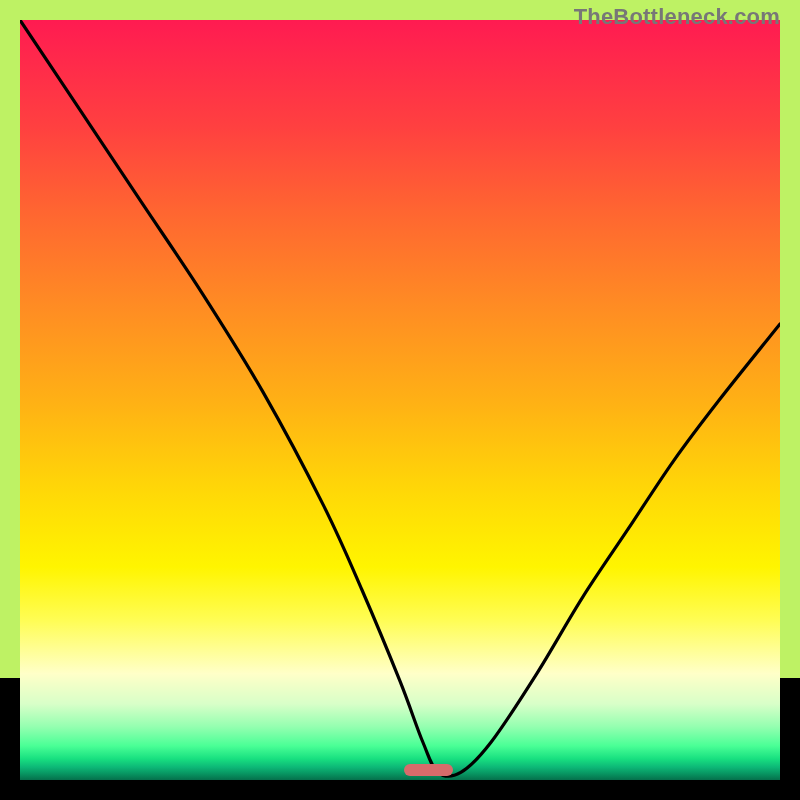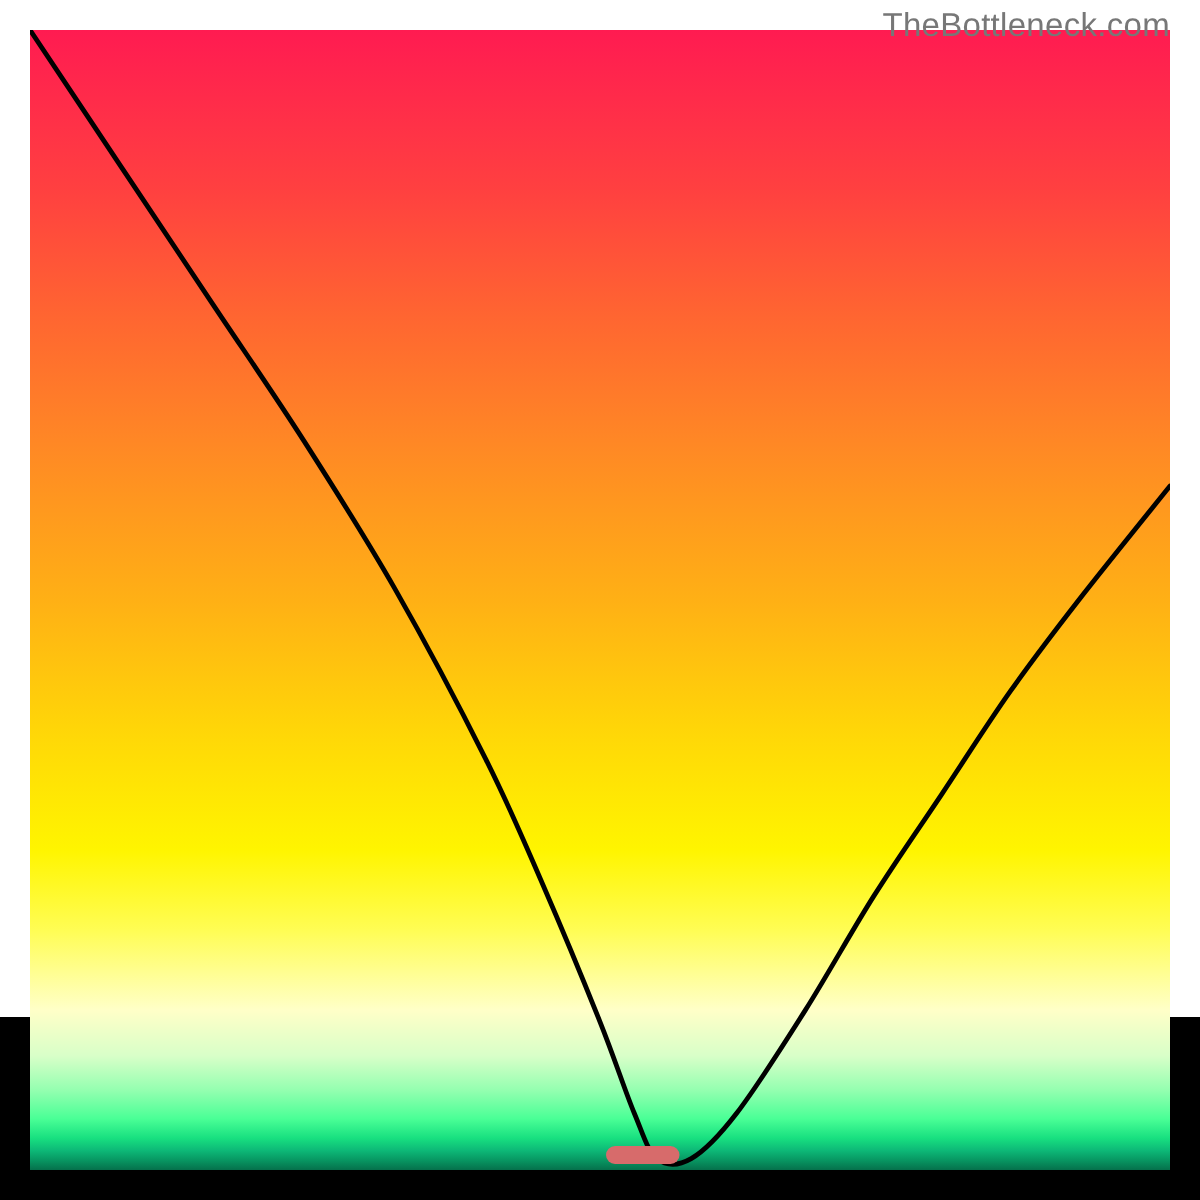--- a/index.html
+++ b/index.html
@@ -8,21 +8,22 @@
     width: 800px;
     height: 800px;
     overflow: hidden;
     background: #000;
     font-family: Arial, Helvetica, sans-serif;
   }
   .frame {
     position: relative;
     width: 800px;
     height: 678px;
-    background: #ffffff;
+    background: #bef264;
+    font-weight: bold;
   }
   .plot-area {
     position: absolute;
     left: 20px;
     top: 20px;
     width: 760px;
     height: 760px;
     background: linear-gradient(to bottom,
       #ff1b51 0%,
       #ff2b4a 6%,

